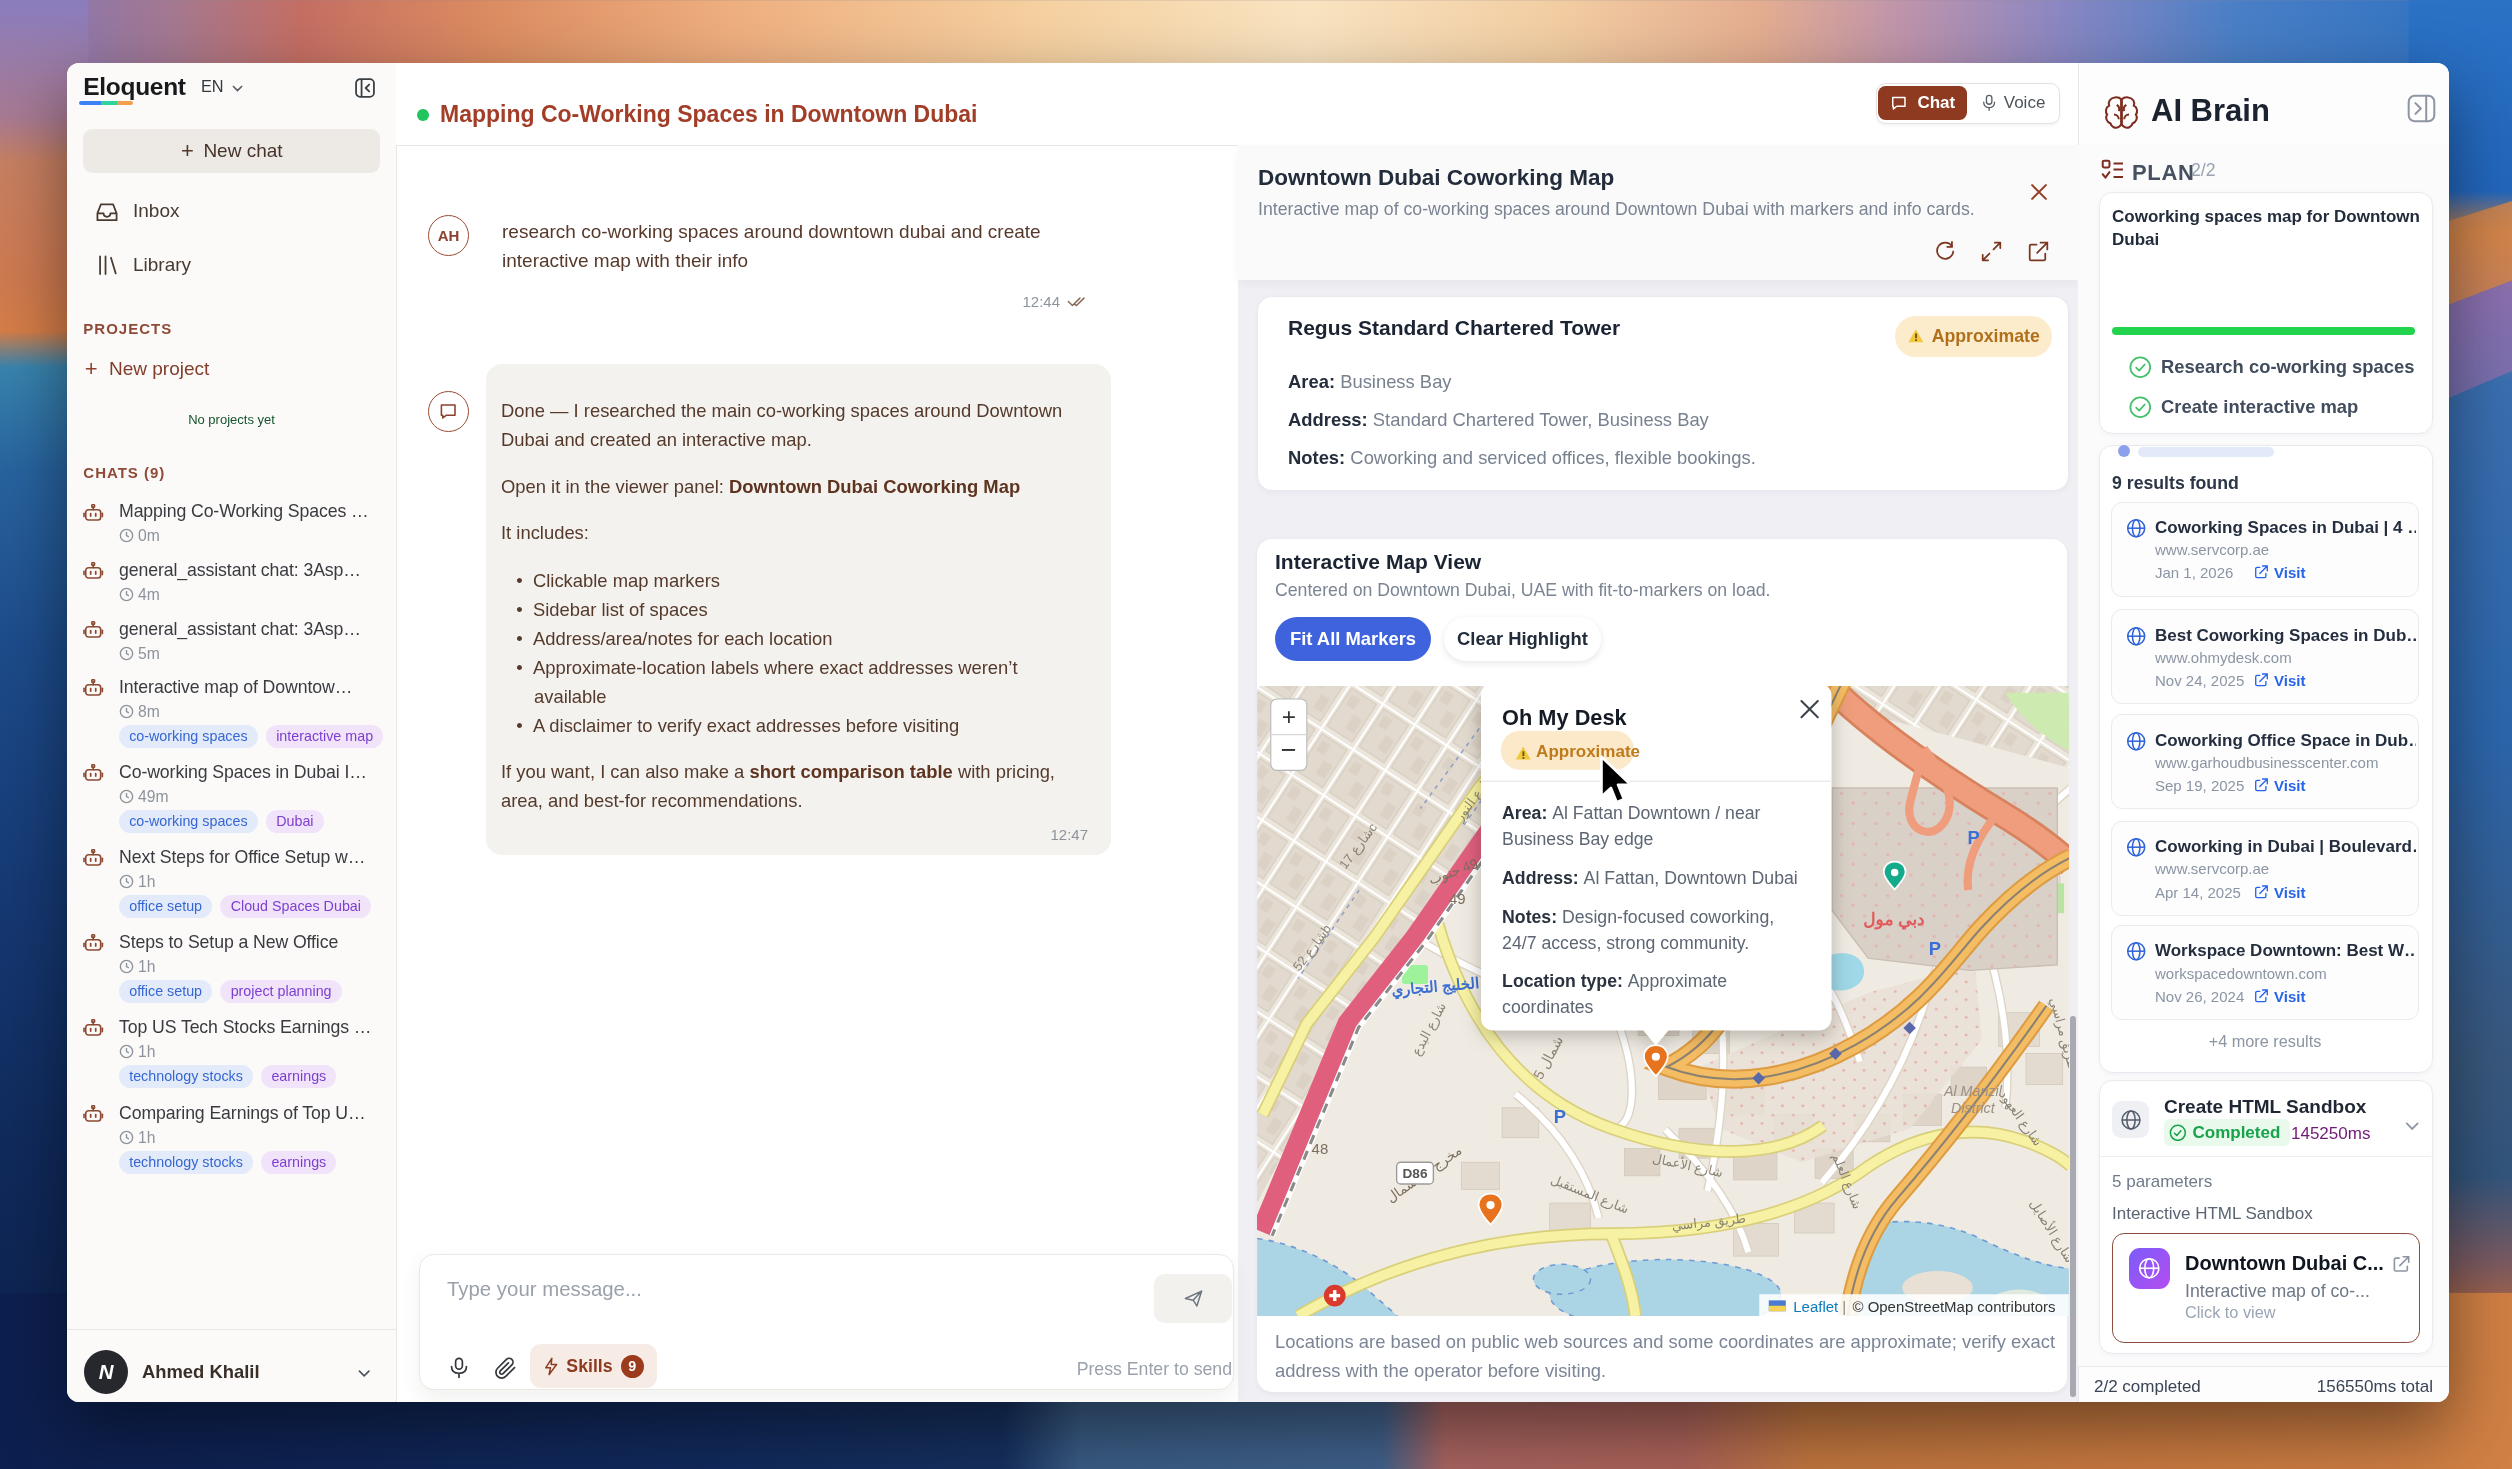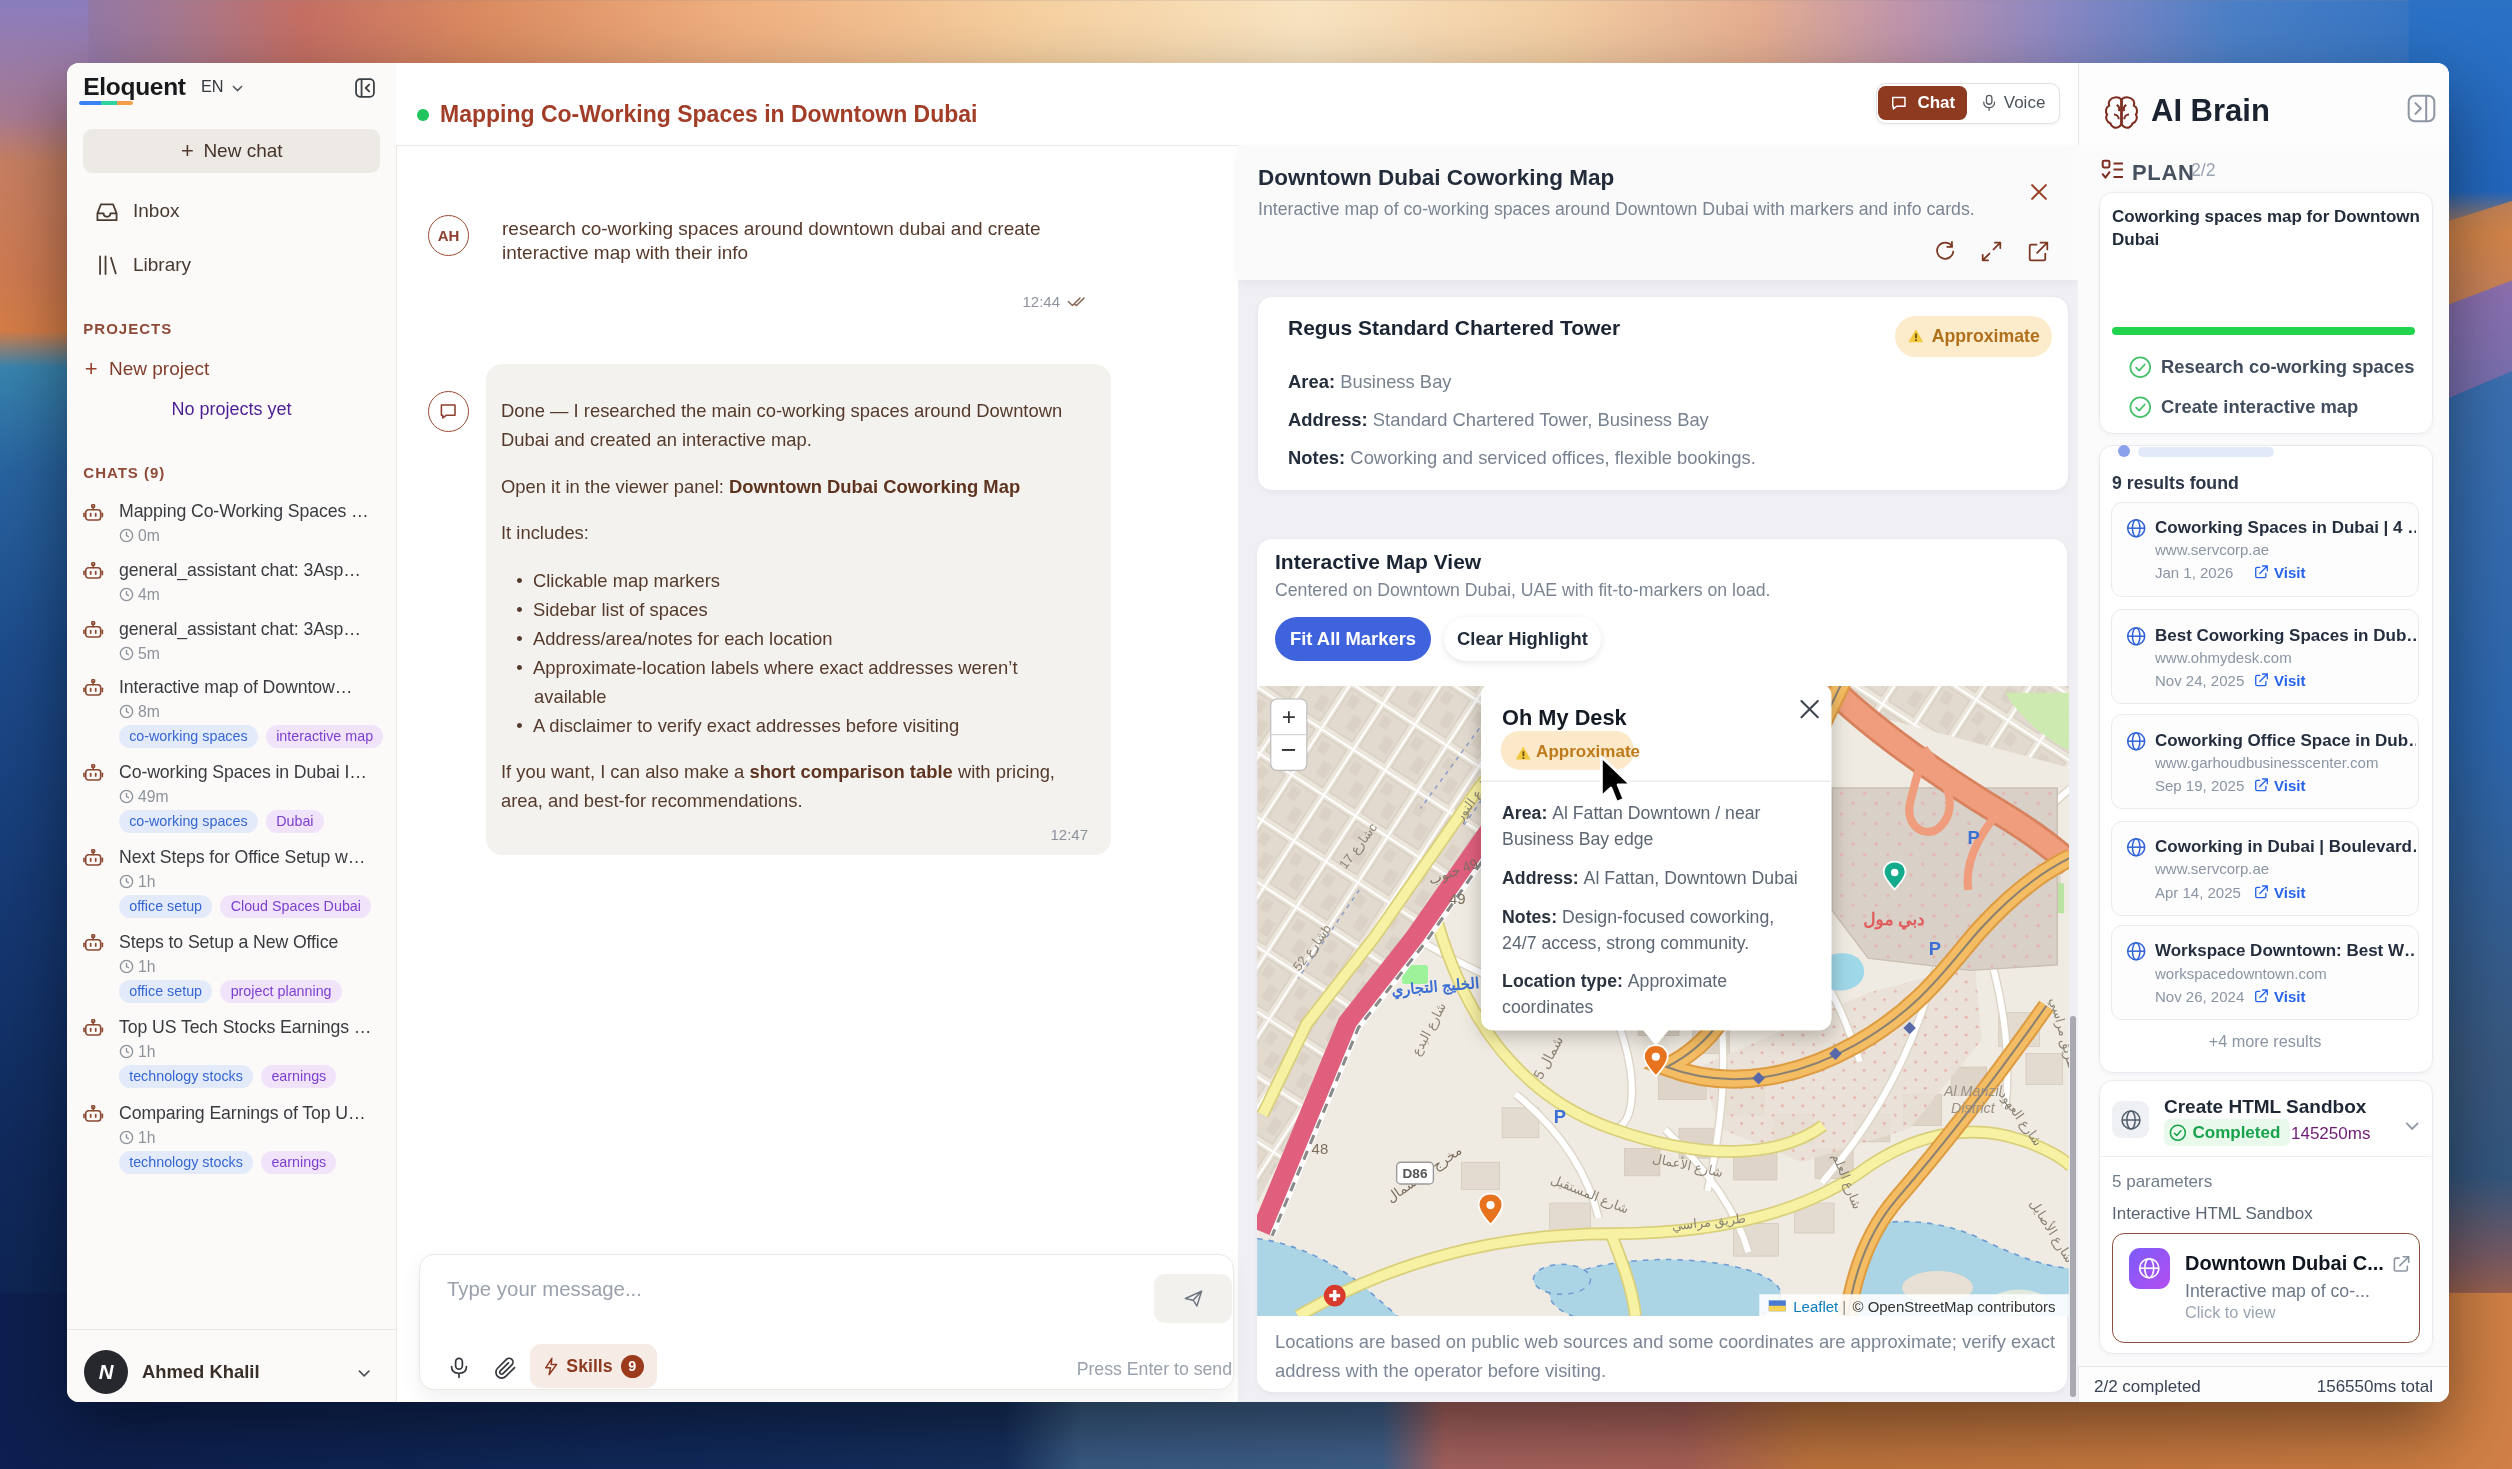--- a/index.html
+++ b/index.html
@@ -118,21 +118,21 @@
 <div class="a" style="left:66px;top:137px;font-size:19px;color:#483a31;">Inbox</div>
 <svg class="a" style="left:29px;top:190px;" width="24.5" height="24.5" viewBox="0 0 36 36" stroke="#4a3b31" stroke-width="2.6" fill="none" stroke-linecap="round">
       <line x1="6" y1="5" x2="6" y2="31"></line>
       <line x1="14" y1="5" x2="14" y2="31"></line>
       <line x1="22" y1="7" x2="29" y2="30"></line>
     </svg>
 <div class="a" style="left:66px;top:191px;font-size:19px;color:#483a31;">Library</div>
 <div class="a" style="left:16.3px;top:257px;font-size:15px;font-weight:700;letter-spacing:1px;color:#8e4a36;">PROJECTS</div>
 <div class="a" style="left:17.7px;top:293px;font-size:22px;color:#93402a;">+</div>
 <div class="a" style="left:42px;top:295px;font-size:19px;color:#813d2c;">New project</div>
-<div class="a" style="left:0;top:336px;width:329px;text-align:center;font-size:18px;color:#4c1d95;">No projects yet</div>
+<div class="a" style="left:0;top:349px;width:329px;text-align:center;font-size:13px;color:#14532d;">No projects yet</div>
 <div class="a" style="left:16.3px;top:401px;font-size:15px;font-weight:700;letter-spacing:1px;color:#8e4a36;">CHATS (9)</div>
 <svg class="a" style="left:16.3px;top:440px;" width="20.4" height="20.4" viewBox="0 0 30 30" stroke="#8d4a33" fill="none" stroke-width="2.4" stroke-linecap="round">
       <rect x="4" y="10" width="22" height="15" rx="4"></rect>
       <line x1="15" y1="10" x2="15" y2="6"></line>
       <rect x="13" y="2.5" width="4" height="4" rx="1" fill="none"></rect>
       <rect x="10" y="14.5" width="2.6" height="6" rx="1.3" fill="#8d4a33" stroke="none"></rect>
       <rect x="17.4" y="14.5" width="2.6" height="6" rx="1.3" fill="#8d4a33" stroke="none"></rect>
       <line x1="1.5" y1="15" x2="1.5" y2="20"></line>
       <line x1="28.5" y1="15" x2="28.5" y2="20"></line>
     </svg>
@@ -285,21 +285,21 @@
 <span style="color:#fff;font-size:17px;font-weight:600;margin-left:10px;">Chat</span>
     </div>
 <div class="a row" style="left:1905px;top:22.5px;width:82px;height:34px;justify-content:center;">
 <svg width="16.3" height="17.7" viewBox="0 0 24 26">
         <rect x="8" y="2" width="8" height="13" rx="4" stroke="#5a6068" stroke-width="2" fill="none"></rect>
         <path d="M4 12c0 5 3.5 8 8 8s8-3 8-8M12 20v4" stroke="#5a6068" stroke-width="2" fill="none" stroke-linecap="round"></path>
       </svg>
 <span style="color:#4b5258;font-size:17px;margin-left:6.8px;">Voice</span>
     </div>
 <div class="a" style="left:361px;top:152px;width:39px;height:39px;border-radius:50%;border:1.7px solid #9c4b33;color:#8d4030;font-size:15px;font-weight:700;display:flex;align-items:center;justify-content:center;background:#fff;">AH</div>
-<div class="a" style="left:435px;top:154px;font-size:19px;color:#57392b;line-height:24px;">research co-working spaces around downtown dubai and create<br>interactive map with their info</div>
+<div class="a" style="left:435px;top:154px;font-size:19px;color:#57392b;line-height:29px;">research co-working spaces around downtown dubai and create<br>interactive map with their info</div>
 <div class="a" style="left:905px;top:230px;width:88px;text-align:right;font-size:15px;color:#8d939c;">12:44</div>
 <svg class="a" style="left:1000px;top:231px;" width="20.4" height="15" viewBox="0 0 30 22">
       <path d="M2 11l6 6L19 6M11 15l3 2L25 6" stroke="#8a6a58" stroke-width="2.2" fill="none" stroke-linecap="round" stroke-linejoin="round"></path>
     </svg>
 <div class="a" style="left:419px;top:301px;width:625px;height:491px;background:#f3f2ef;border-radius:16.3px;"></div>
 <div class="a" style="left:361px;top:328px;width:39px;height:39px;border-radius:50%;border:1.7px solid #9c4b33;display:flex;align-items:center;justify-content:center;background:#fff;">
 <svg width="20.4" height="20.4" viewBox="0 0 30 30">
         <path d="M5 6h20v15H12l-5 4v-4H5z" stroke="#8d4030" stroke-width="2.3" fill="none" stroke-linejoin="round"></path>
       </svg>
     </div>

